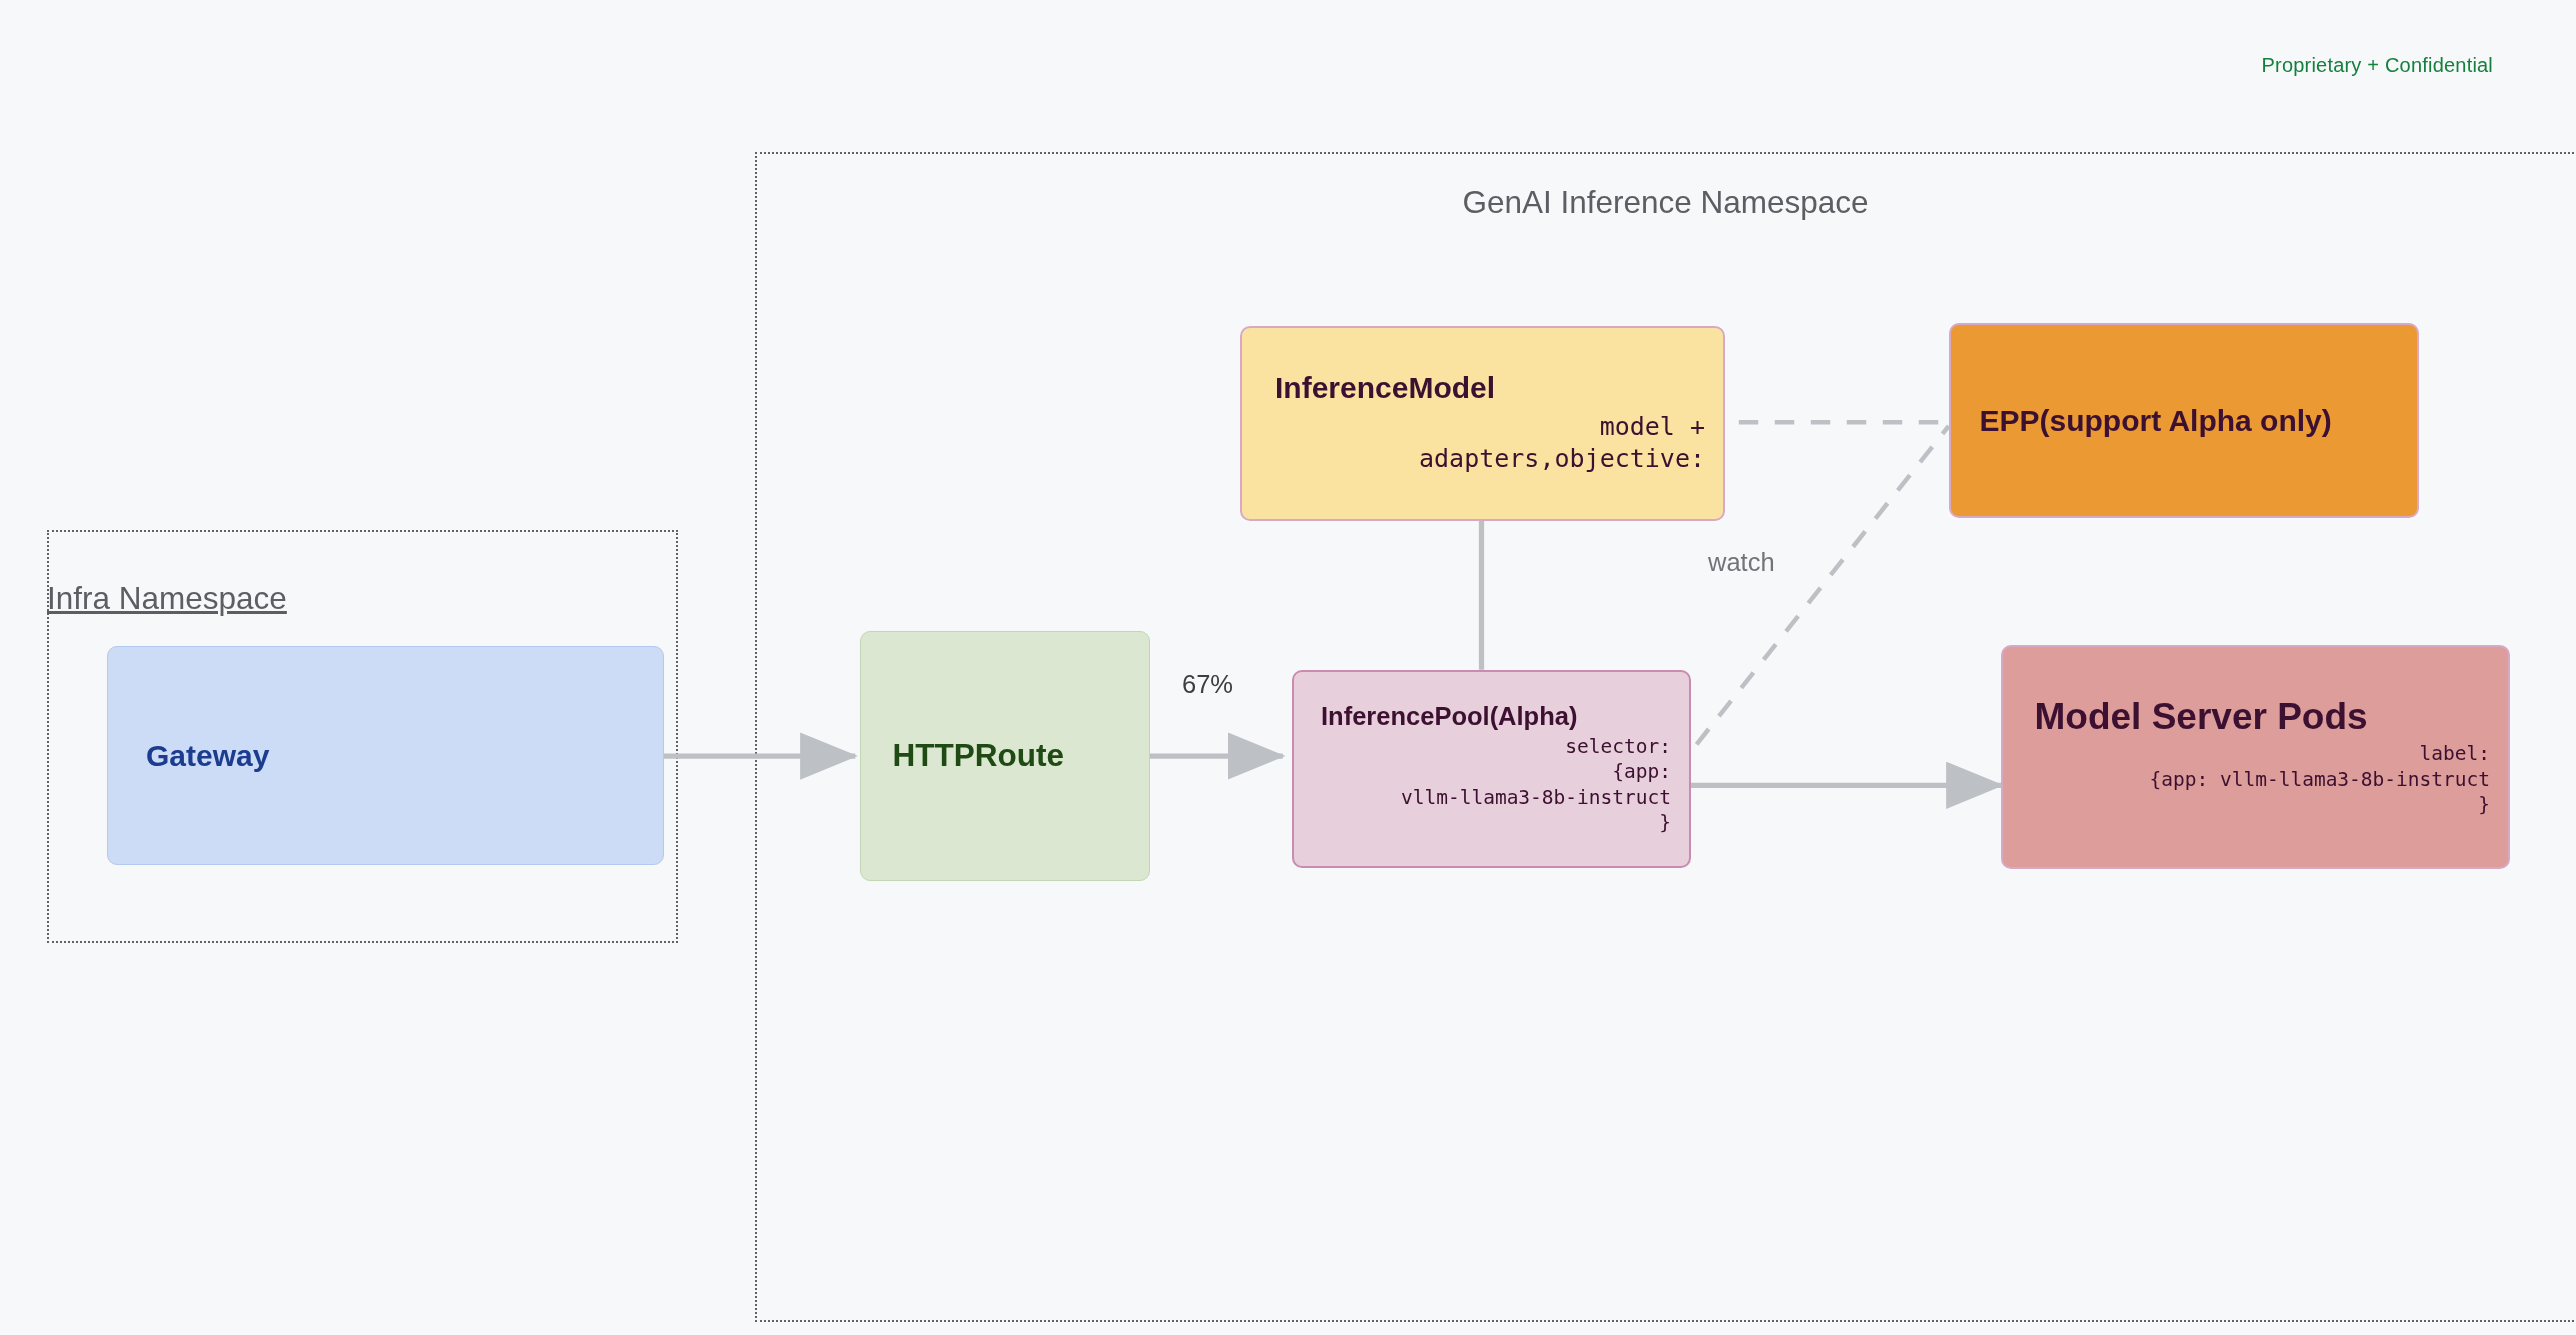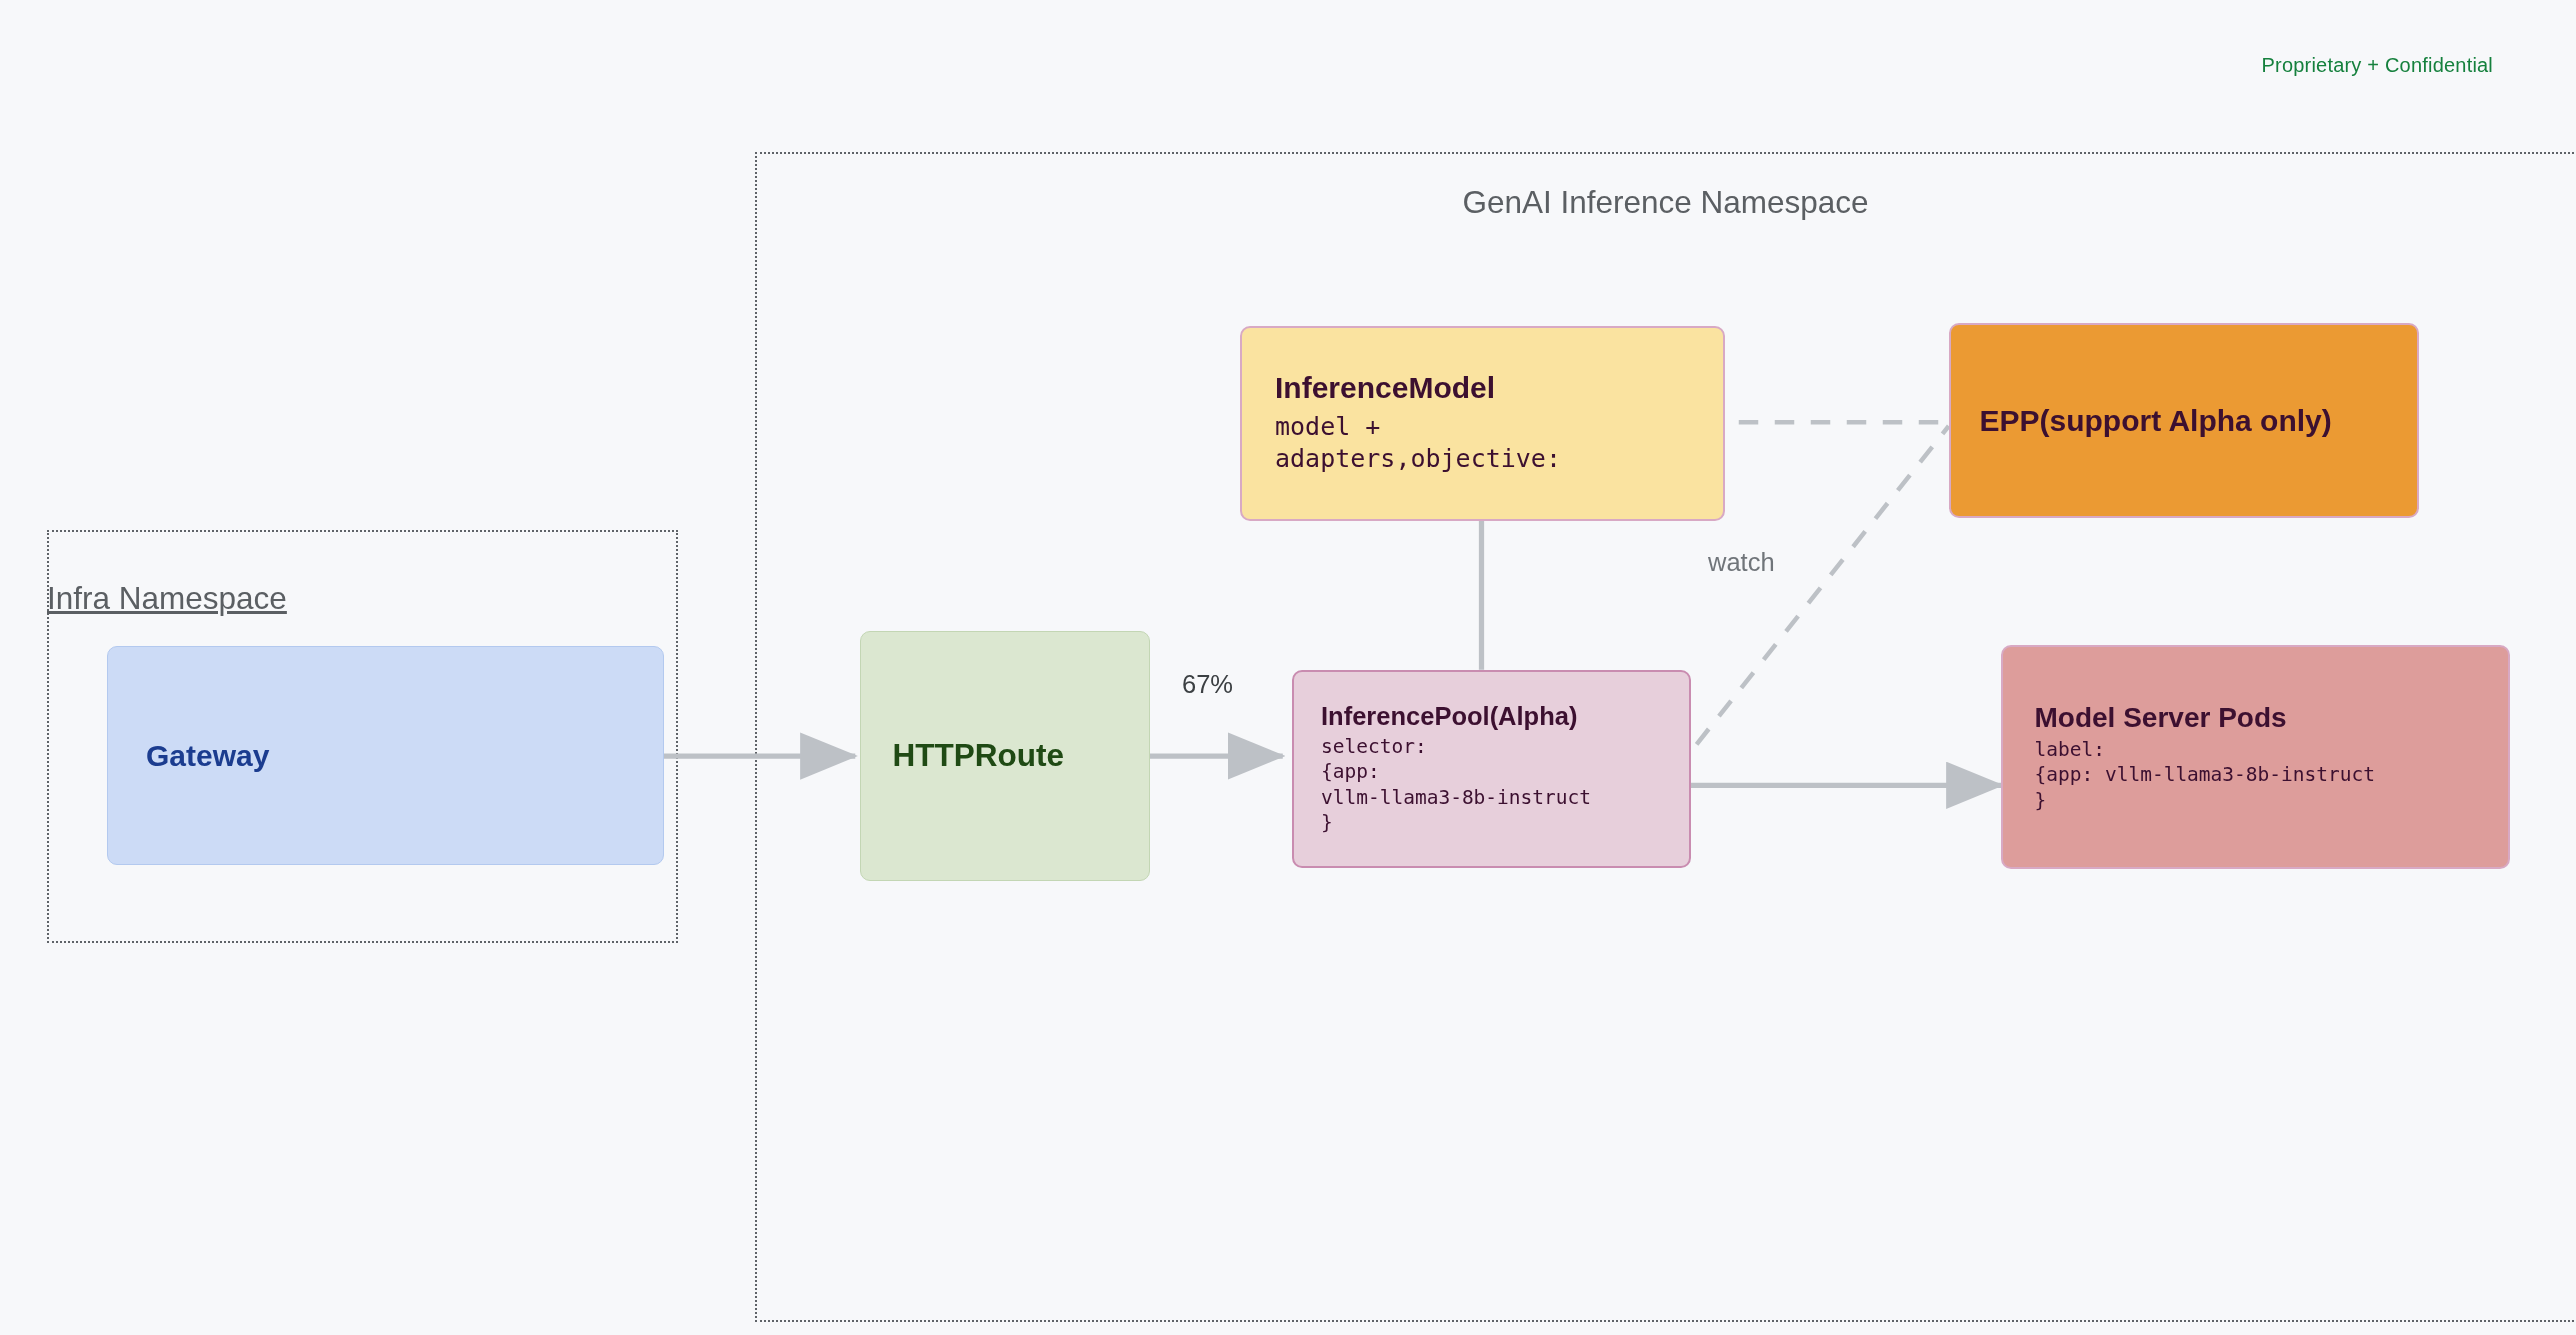--- a/index.html
+++ b/index.html
@@ -55,20 +55,21 @@
   }
   .node .title {
     font-weight: bold;
     line-height: 1.14;
     white-space: nowrap;
   }
   .node .body {
     font-family: "DejaVu Sans Mono", "Liberation Mono", monospace;
     line-height: 1.30;
     white-space: pre-line;
+    text-align: right;
   }
 
   
   #gateway {
     background: #ccdbf6;
     border: 1.5px solid #b3c9ef;
   }
   #gateway .title {
     font-size: 30px;
     color: #1b3c8f;
@@ -109,21 +110,21 @@
     border: 2.3px solid #d8a9c4;
   }
   #epp .title { font-size: 30px; color: #3c1030; }
   #epp .inner { left: 28.5px; }
 
   
   #modelserverpods {
     background: #dd9d9b;
     border: 2.3px solid #d8a9c4;
   }
-  #modelserverpods .title { font-size: 28px; color: #3c1030; }
+  #modelserverpods .title { font-size: 37px; color: #3c1030; }
   #modelserverpods .body  { font-size: 19.5px; color: #3c1030; margin-top: 3px; }
   #modelserverpods .inner { left: 31.5px; }
 
   
   #edges {
     position: absolute;
     left: 0; top: 0;
     width: 2576px;
     height: 1335px;
     pointer-events: none;

